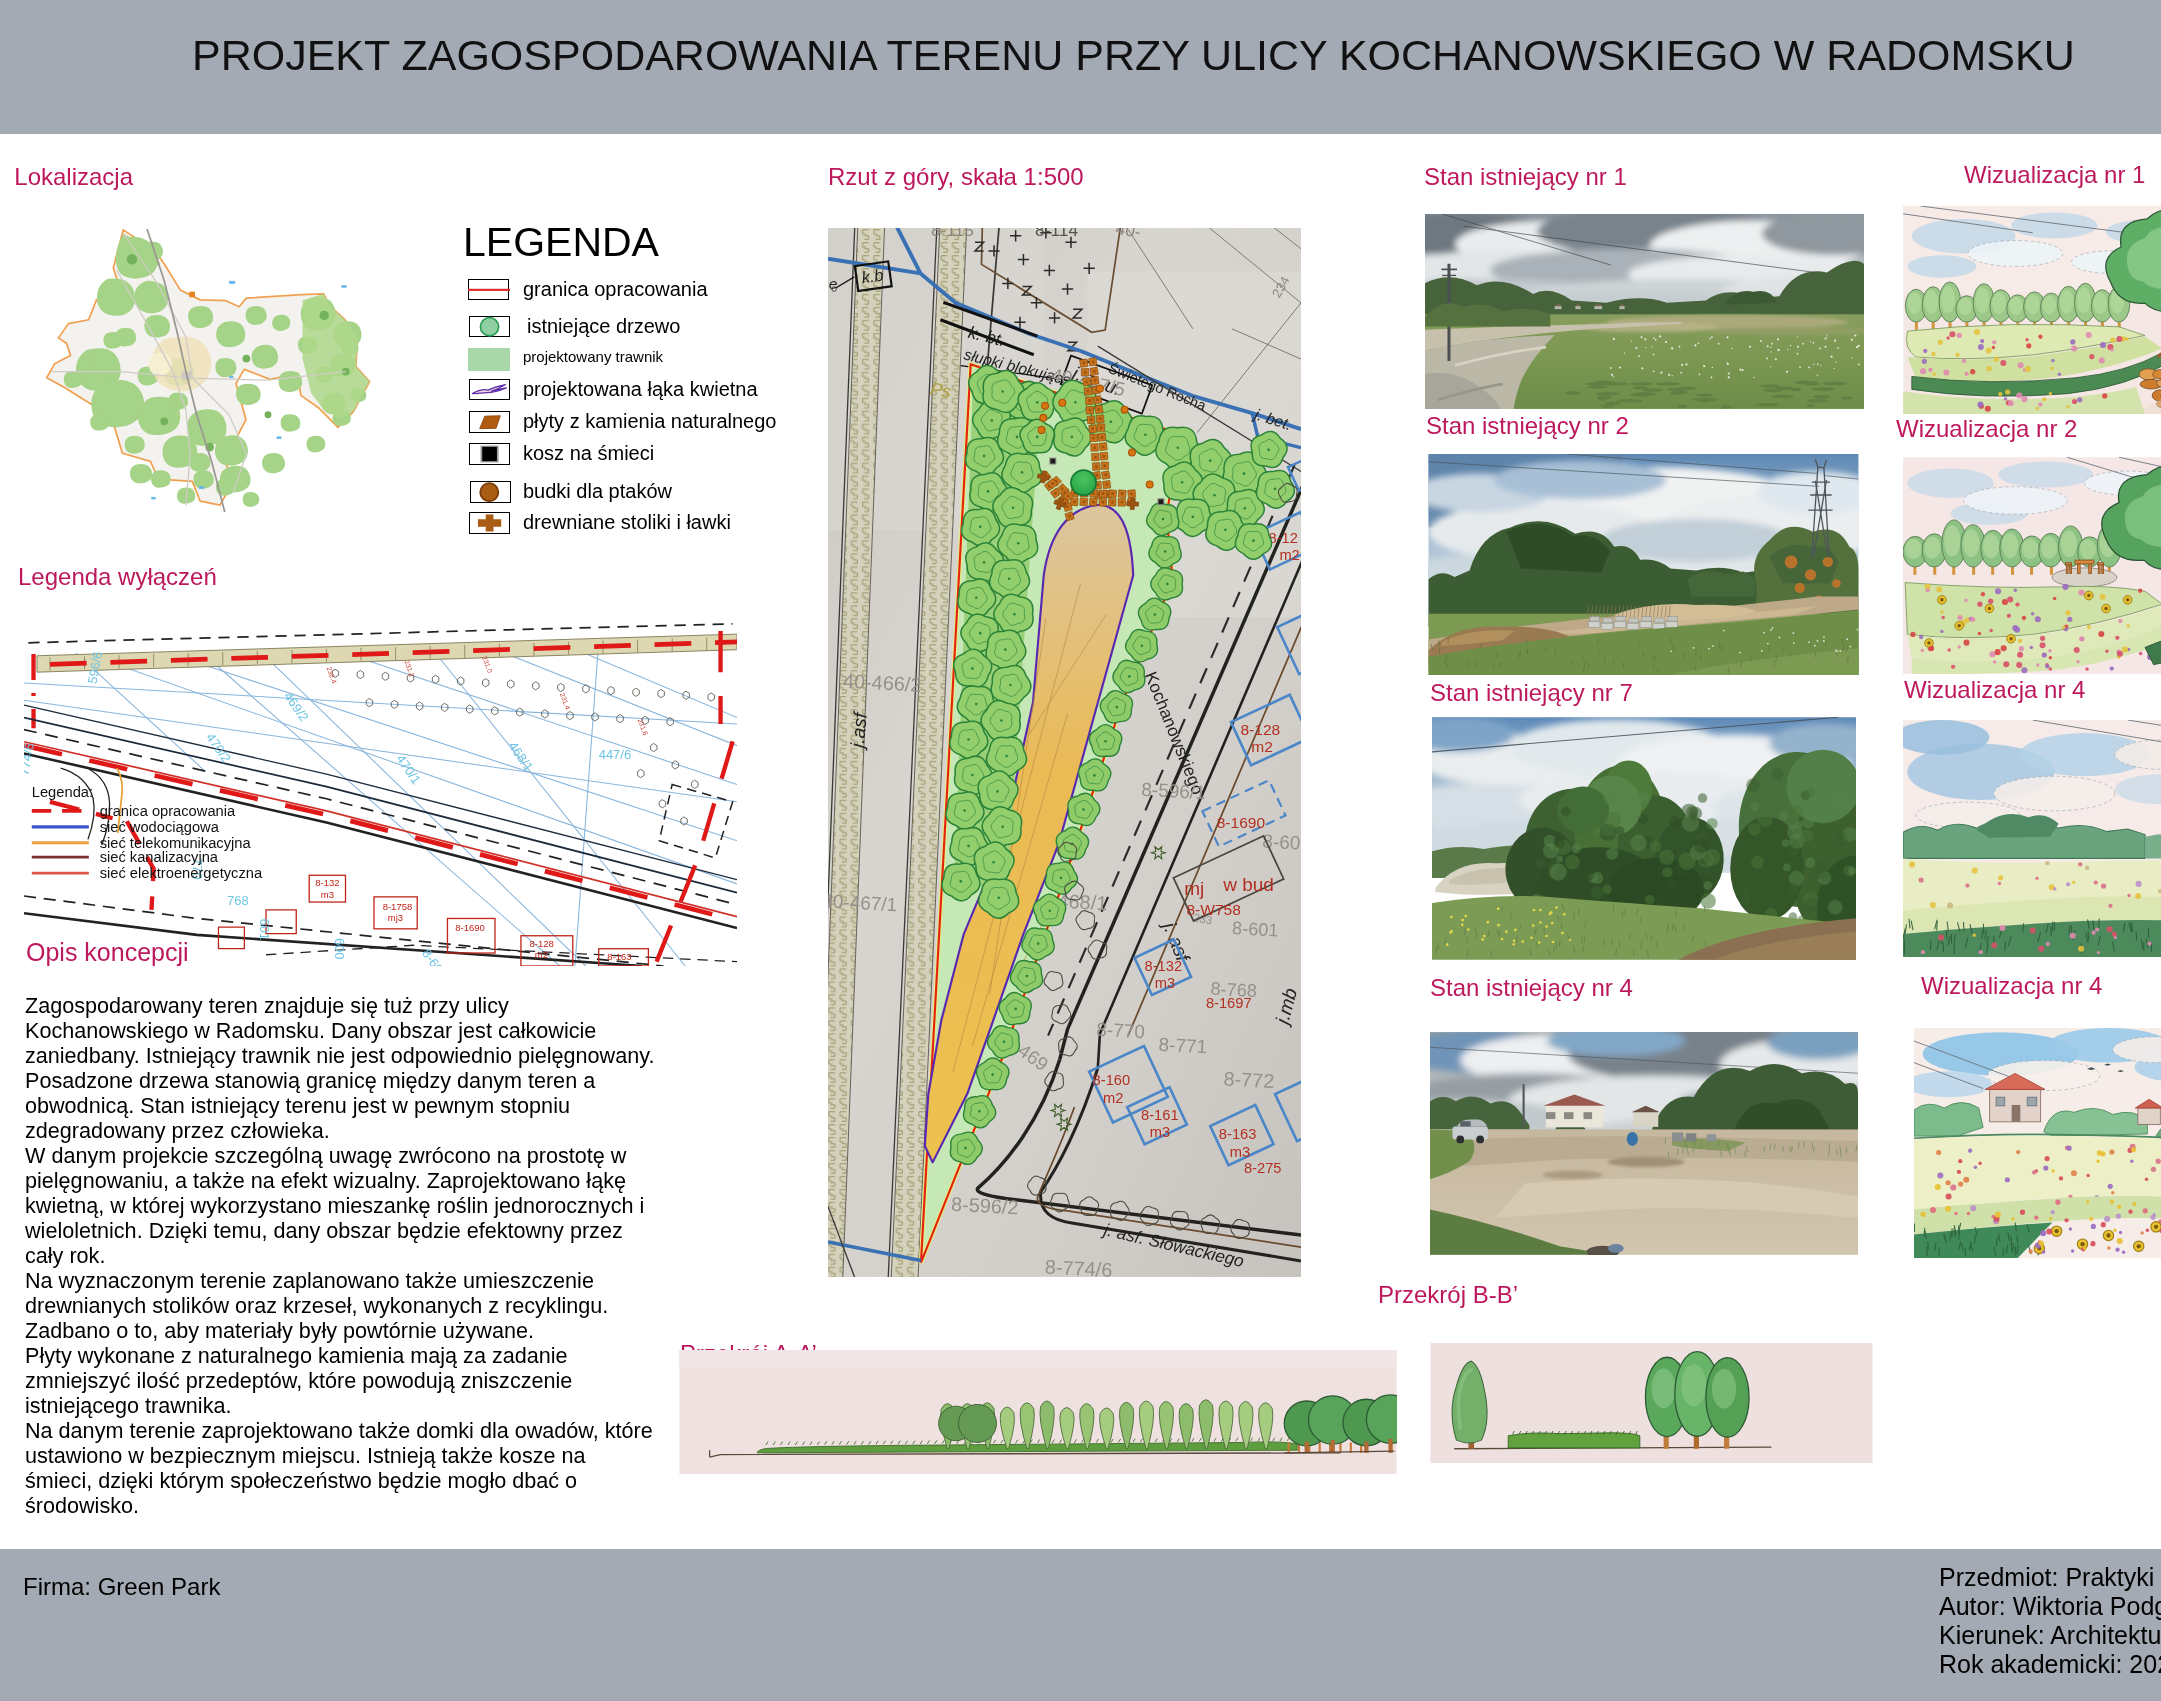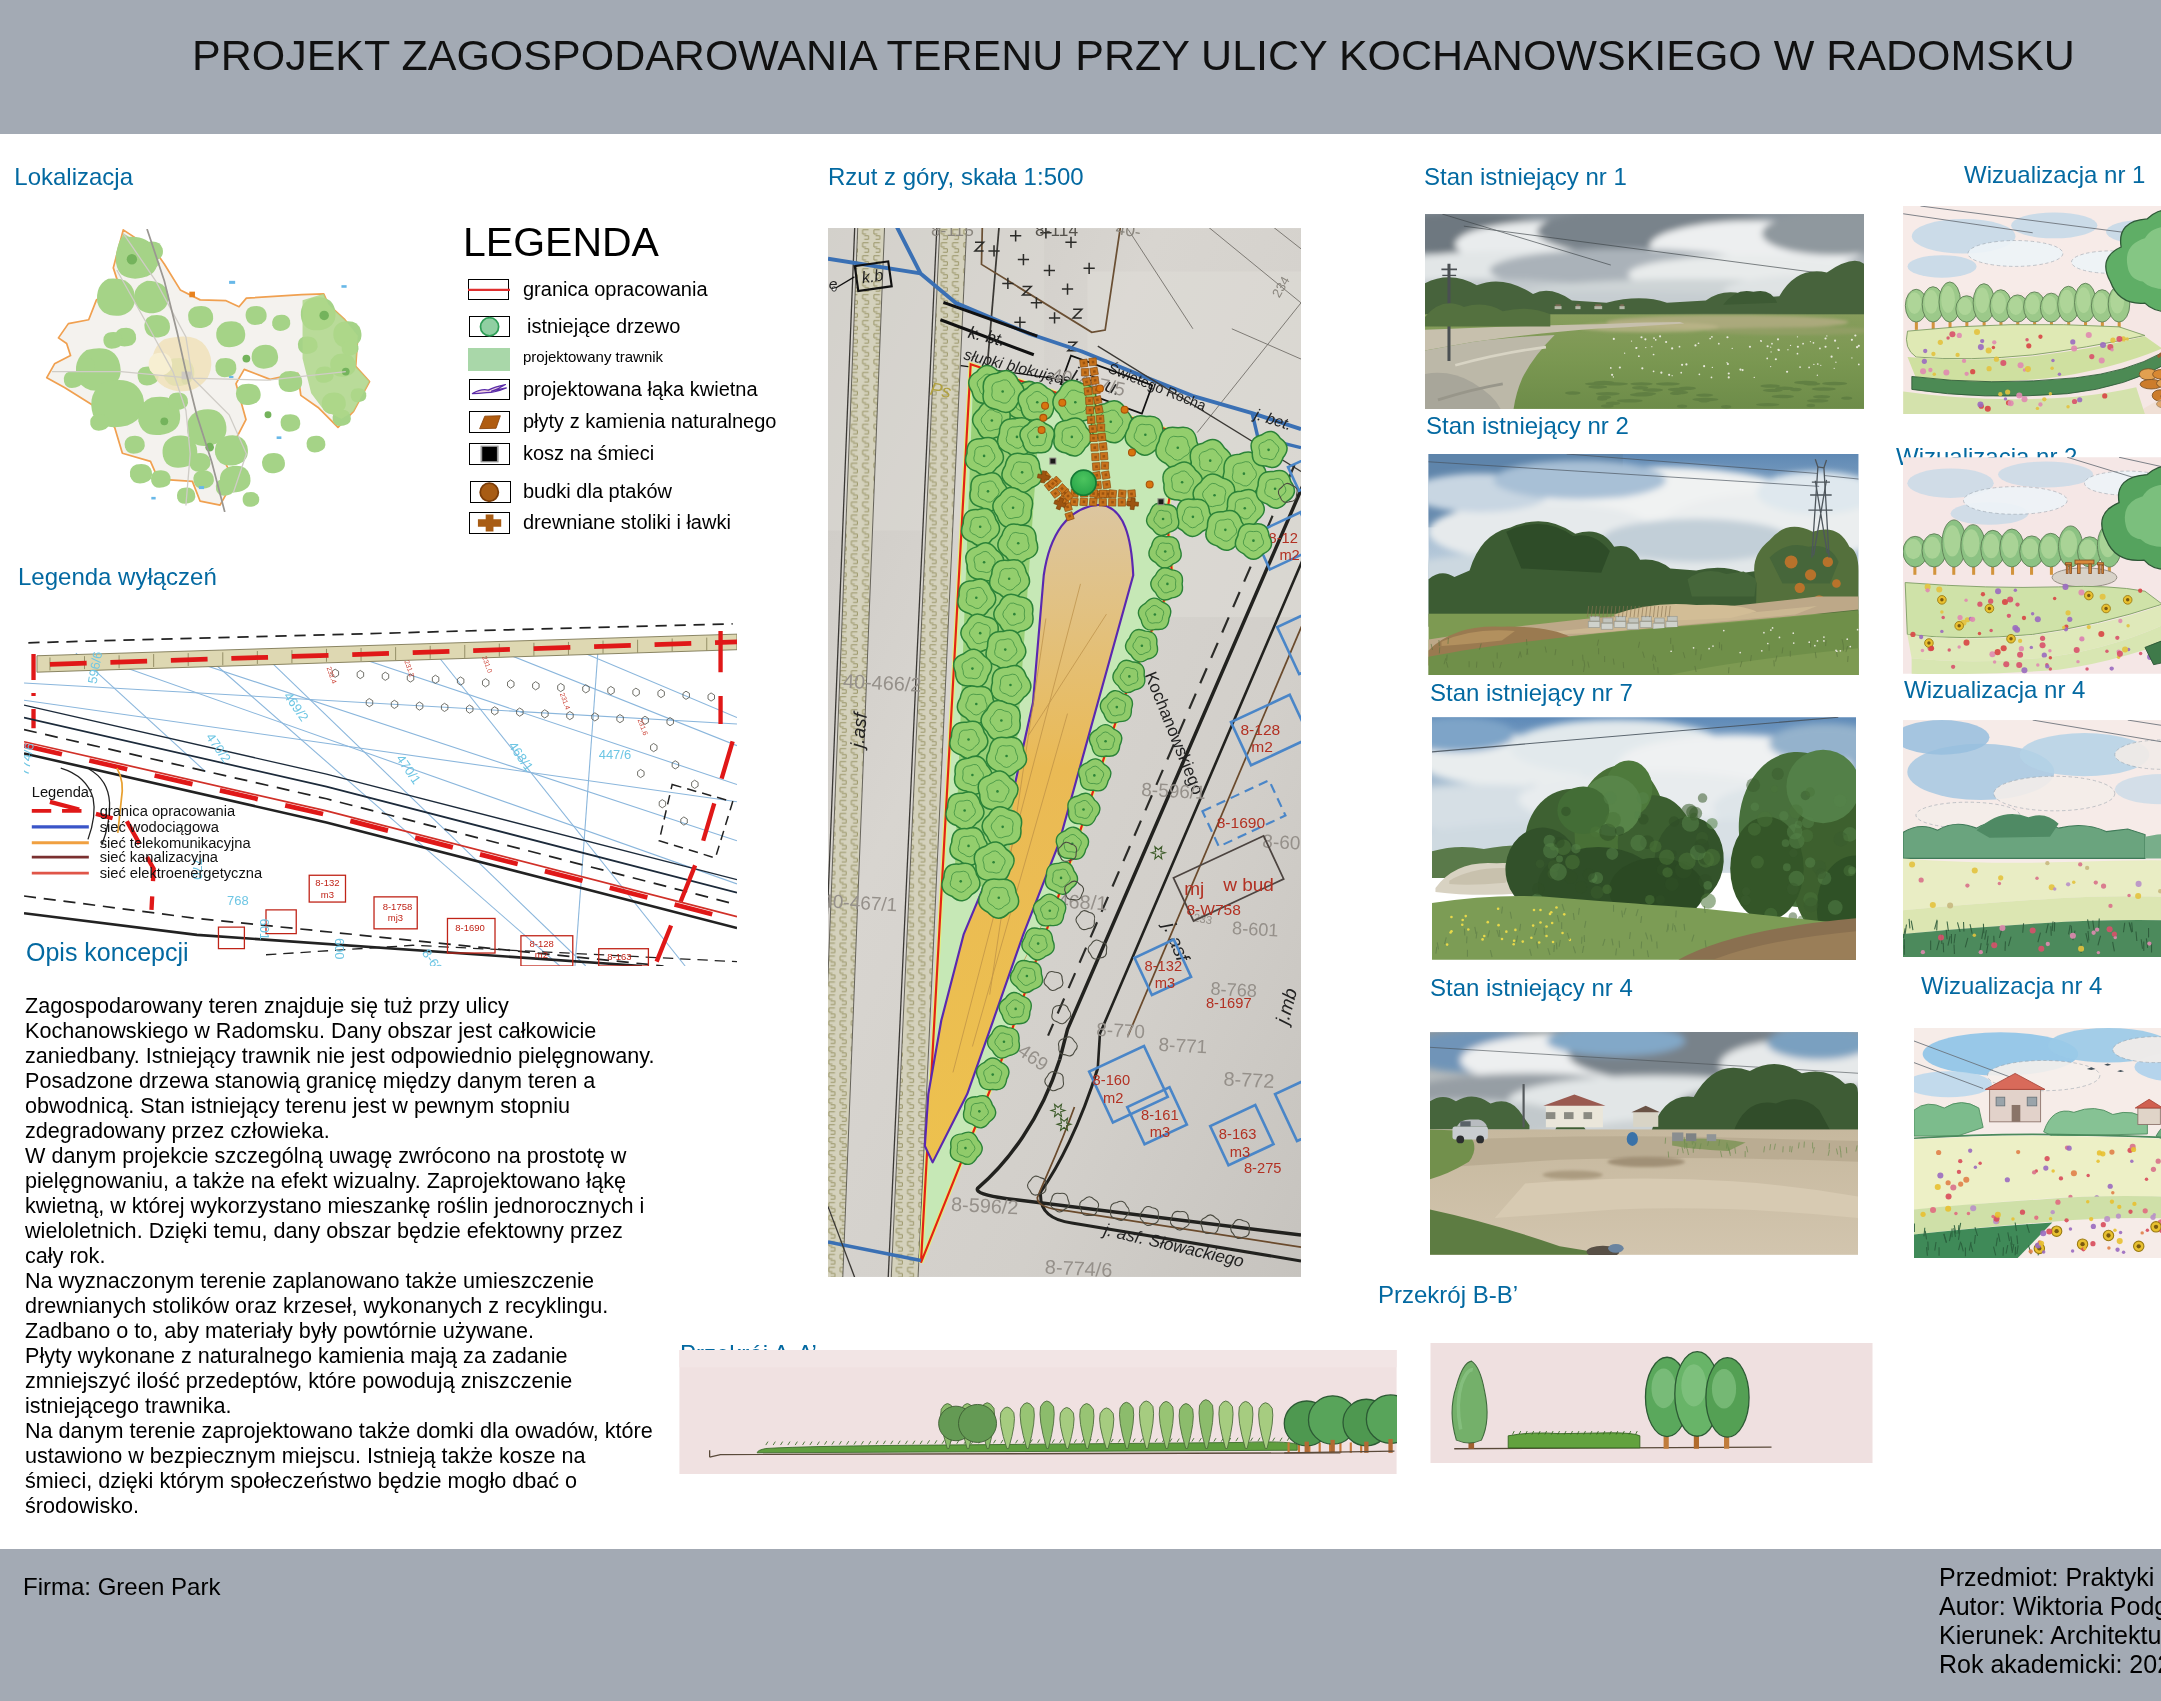--- a/index.html
+++ b/index.html
@@ -1,38 +1,38 @@
 <!DOCTYPE html>
 <html style="font-size:7px"><head>
 <meta charset="utf-8">
 <style>
   html,body{margin:0;padding:0;}
   body{width:2407px;height:1702px;position:relative;background:#ffffff;
        font-family:"Liberation Sans", sans-serif;overflow:hidden;}
   .abs{position:absolute;}
-  .lbl{position:absolute;color:#0369a1;font-size:24px;line-height:1.15;white-space:nowrap;}
+  .lbl{position:absolute;color:#be185d;font-size:24px;line-height:1.15;white-space:nowrap;}
 </style>
 </head>
 <body>
 
 <div class="abs" style="left:0;top:0;width:2407px;height:134px;background:#a3aab4;"></div>
 
 <div class="abs" style="left:192px;top:31px;font-size:43px;color:#111;white-space:nowrap;">PROJEKT ZAGOSPODAROWANIA TERENU PRZY ULICY KOCHANOWSKIEGO W RADOMSKU</div>
 
 <div class="lbl" style="left:14.3px;top:163px;">Lokalizacja</div>
 
 <div class="lbl" style="left:828px;top:163px;">Rzut z góry, skała 1:500</div>
 
 <div class="lbl" style="left:1424px;top:163px;">Stan istniejący nr 1</div>
 
 <div class="lbl" style="left:1964px;top:161px;">Wizualizacja nr 1</div>
 
 <div class="lbl" style="left:1426px;top:412px;">Stan istniejący nr 2</div>
 
-<div class="lbl" style="left:1896px;top:415px;margin-top:28px;">Wizualizacja nr 2</div>
+<div class="lbl" style="left:1896px;top:415px;">Wizualizacja nr 2</div>
 
 <div class="lbl" style="left:1430px;top:679px;">Stan istniejący nr 7</div>
 
 <div class="lbl" style="left:1904px;top:676px;">Wizualizacja nr 4</div>
 
 <div class="lbl" style="left:1430px;top:974px;">Stan istniejący nr 4</div>
 
 <div class="lbl" style="left:1921px;top:972px;">Wizualizacja nr 4</div>
 
 <div class="lbl" style="left:18px;top:563px;">Legenda wyłączeń</div>

